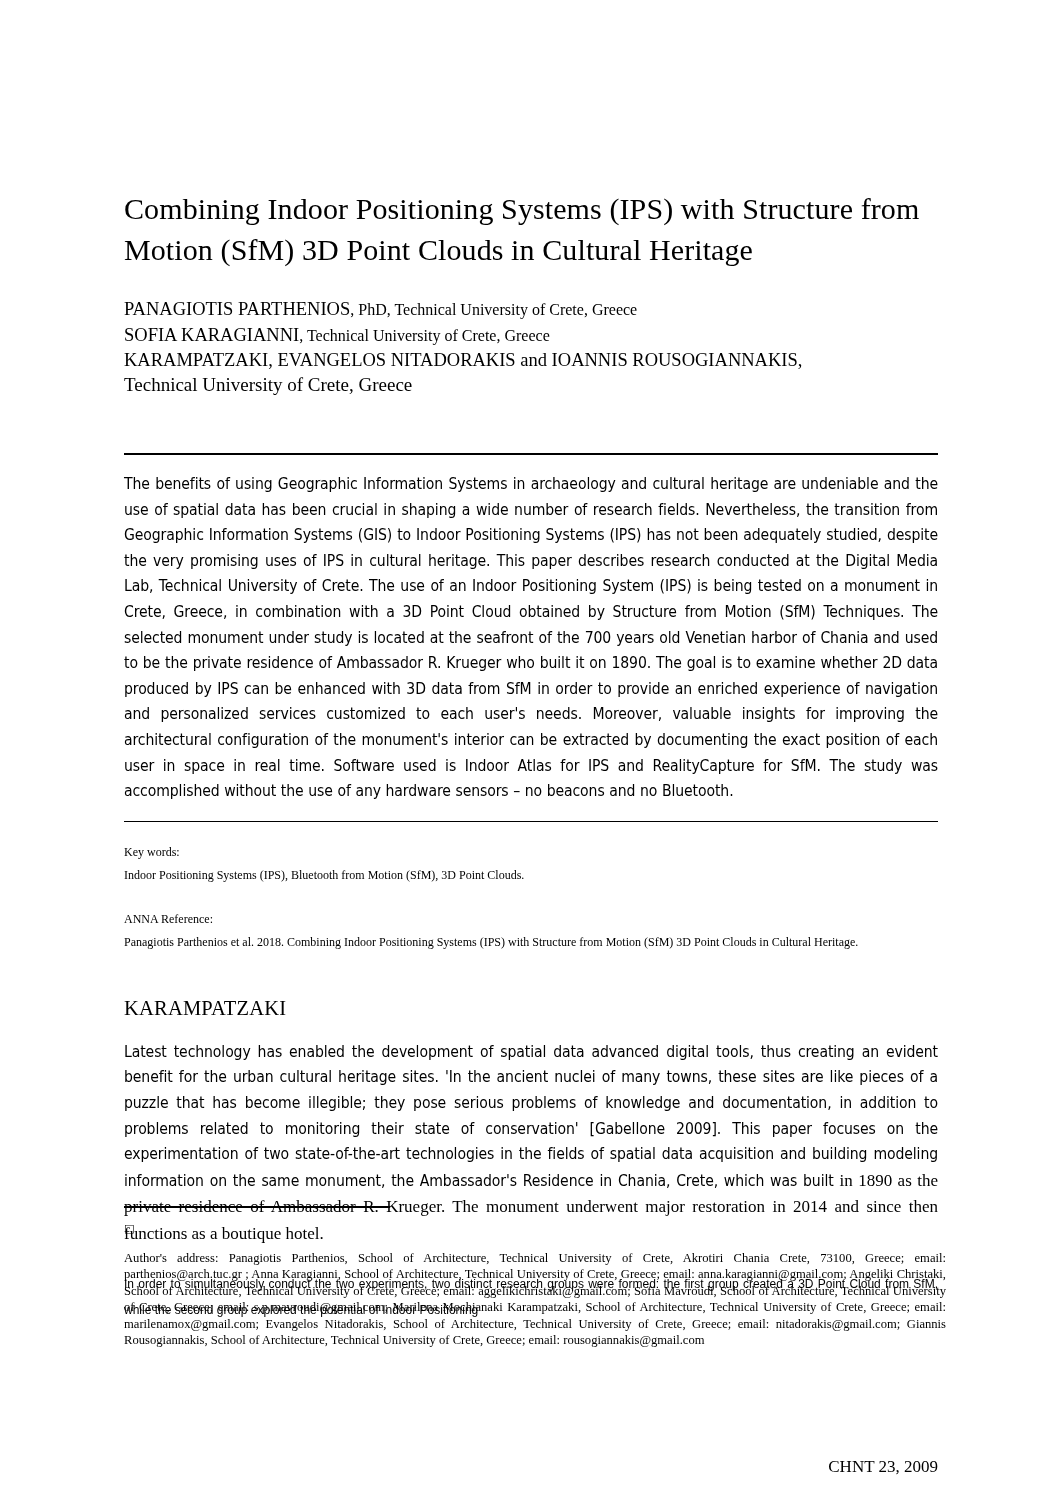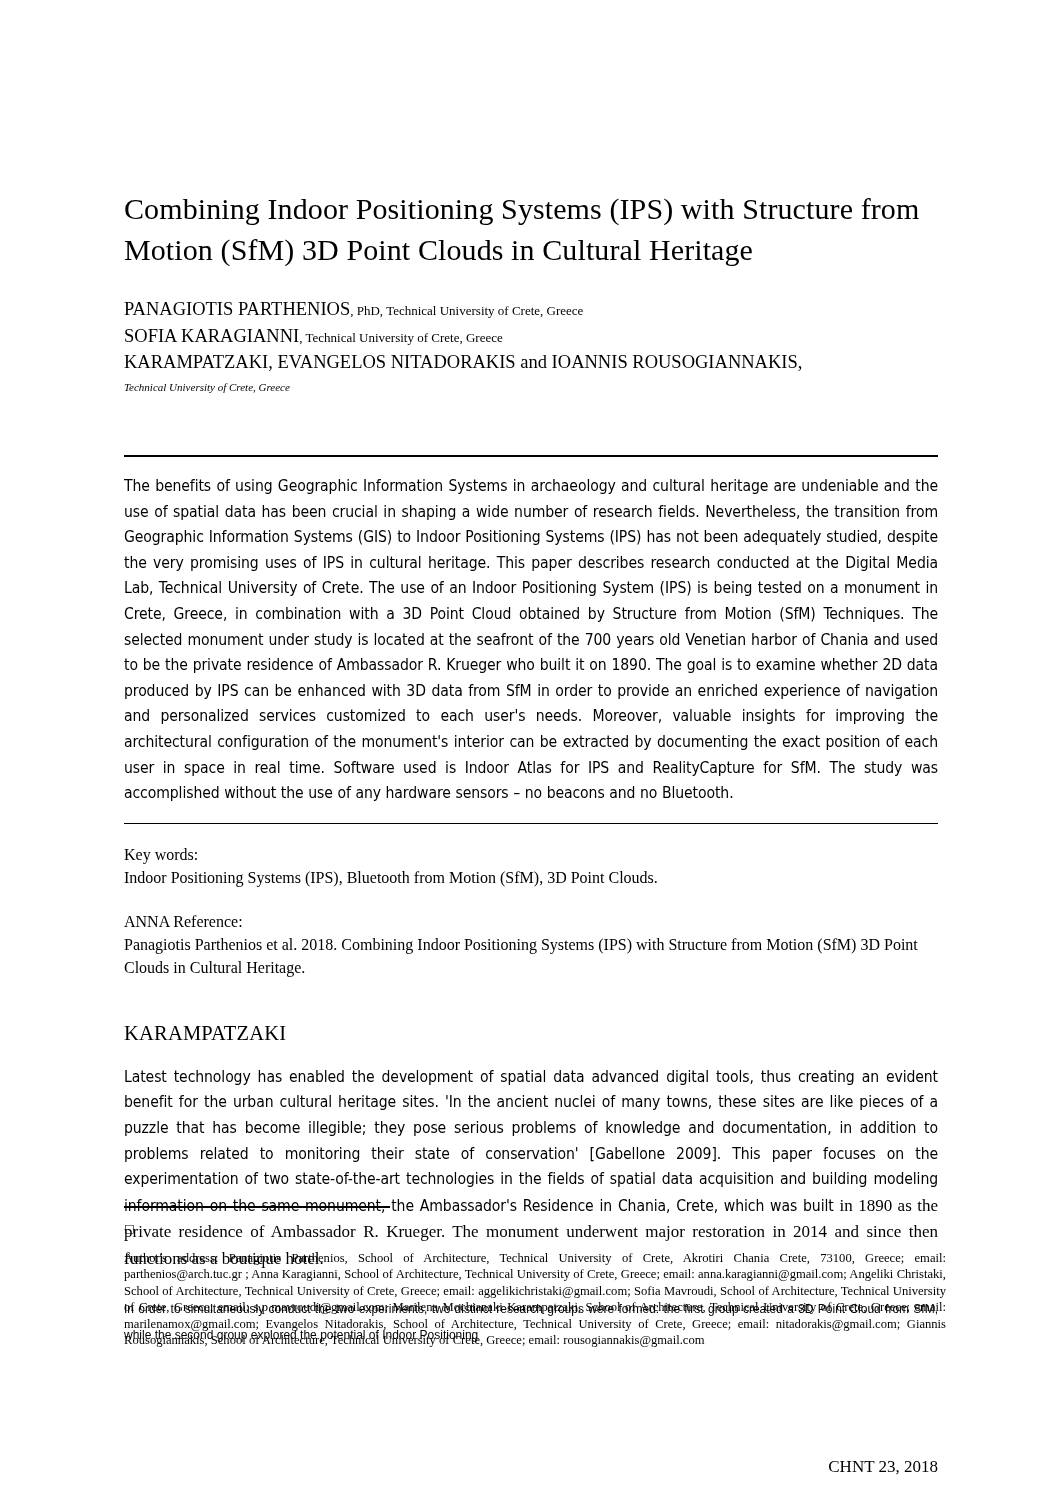--- a/index.html
+++ b/index.html
@@ -53,26 +53,25 @@
   .authors .aline { display: block; }
   .authors .aline.just {
     text-align: justify;
     text-align-last: justify;
   }
   .authors .aline.just4 {
     text-align: justify;
     text-align-last: left;
   }
   .authors .name { font-size: 18.5px; }
-  .authors .affil { font-size: 13px; }
+  .authors .affil { font-size: 16px; }
   .authors .affil-last {
     display: block;
-    font-size: 11px;
+    font-size: 19px;
     line-height: 24.5px;
-    font-style: italic;
   }
 
   
   .rule-thick {
     border: 0;
     border-top: 2.4px solid #000;
     margin: 0;
     width: 814px;
   }
   .rule-thin {
@@ -92,21 +91,21 @@
     margin: 0;
     padding-top: 17px;
     padding-bottom: 16px;
     letter-spacing: -0.1px;
     word-spacing: 0.3px;
   }
 
   
   .meta-block {
     font-family: "Liberation Serif", serif;
-    font-size: 16px;
+    font-size: 12px;
     line-height: 23px;
     margin: 0;
   }
   .meta-block.kw { padding-top: 19px; }
   .meta-block.ref { padding-top: 21px; }
   .meta-label { display: block; }
   .meta-value { display: block; }
 
   
   .section-head {
@@ -227,15 +226,15 @@
 
   </div>
 
   <div class="footnote-zone">
     <hr class="footnote-rule">
     <span class="fn-box">□</span>
     <p class="footnote-text">Author's address: Panagiotis Parthenios, School of Architecture, Technical University of Crete, Akrotiri Chania Crete, 73100, Greece; email: parthenios@arch.tuc.gr ; Anna Karagianni, School of Architecture, Technical University of Crete, Greece; email: anna.karagianni@gmail.com; Angeliki Christaki, School of Architecture, Technical University of Crete, Greece; email: aggelikichristaki@gmail.com; Sofia Mavroudi, School of Architecture, Technical University of Crete, Greece; email: s.p.mavroudi@gmail.com; Marilena Mochianaki Karampatzaki, School of Architecture, Technical University of Crete, Greece; email: marilenamox@gmail.com; Evangelos Nitadorakis, School of Architecture, Technical University of Crete, Greece; email: nitadorakis@gmail.com; Giannis Rousogiannakis, School of Architecture, Technical University of Crete, Greece; email: rousogiannakis@gmail.com</p>
   </div>
 
   <div class="footer">
-    <span>CHNT 23, 2018</span>
+    <span>CHNT 23, 2009</span>
   </div>
 </div>
 
 </body></html>

